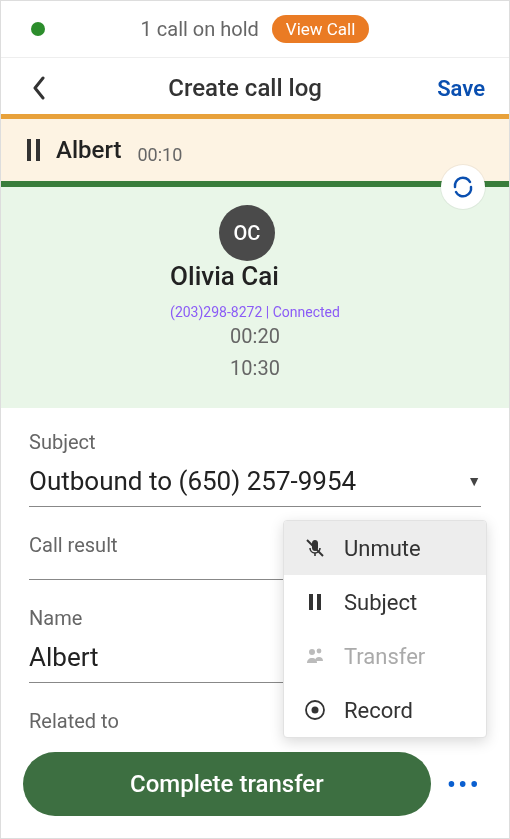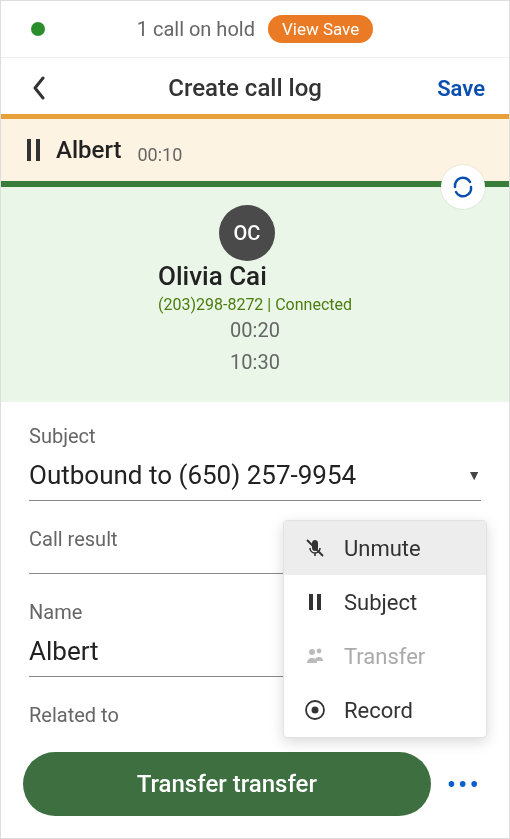--- a/index.html
+++ b/index.html
@@ -24,21 +24,21 @@
   .hold-row .hold-name { font-size: 24px; color: #222; font-weight: 500; }
   .hold-row .hold-time { font-size: 18px; color: #666; margin-top: 9px; }
 
   .green-bar { height: 6px; background: #397d3b; }
 
   .current-row { background: #e9f6e8; display:flex; align-items:center; padding: 18px 24px 24px 24px; position: relative; flex-direction: column; }
   .sync-badge { position:absolute; top:-22px; right:24px; background:#fff; width:44px; height:44px; border-radius:50%; display:flex; align-items:center; justify-content:center; box-shadow:0 0 0 1px rgba(0,0,0,0.05); }
   .avatar { width:56px; height:56px; border-radius:50%; background:#4a4a4a; color:#fff; display:flex; align-items:center; justify-content:center; font-size:20px; font-weight:500; margin-right:16px; flex-shrink:0; }
   .caller-info { flex:1; }
   .caller-name { font-size:26px; color:#222; font-weight:500; }
-  .caller-sub { font-size:16px; color:#4d7c0f; margin-top:4px; }
+  .caller-sub { font-size:14px; color:#8b5cf6; margin-top:13px; }
   .timers { text-align:right; color:#666; font-size:20px; line-height:1.6; }
 
   .form { padding: 22px 28px 0 28px; flex:1; overflow:hidden; }
   .field { margin-bottom: 26px; }
   .field-label { font-size:20px; color:#666; margin-bottom:6px; display:block; }
   .field-line { display:flex; align-items:center; justify-content:space-between; border-bottom:1px solid #888; padding:6px 0 10px 0; }
   .field-value { font-size:26px; color:#222; }
   .field-value.muted { color:#000000; }
   .caret { color:#444; font-size:14px; }
 
@@ -55,21 +55,21 @@
   svg { display:block; }
 </style>
 </head>
 <body>
 
 <div class="app">
 
   <div class="banner">
     <span class="dot"></span>
     <span class="banner-text">1 call on hold</span>
-    <button class="view-call">View Save</button>
+    <button class="view-call">View Call</button>
   </div>
 
   <div class="header">
     <div class="back">
       <svg width="14" height="24" viewBox="0 0 14 24">
           <path d="M11 2 L3 12 L11 22" stroke="#333" stroke-width="3" fill="none" stroke-linecap="round" stroke-linejoin="round"></path>
         </svg>
     </div>
     <div class="title">Create call log</div>
     <div class="save">Save</div>
@@ -137,21 +137,21 @@
     <div class="field">
       <span class="field-label">Related to</span>
       <div>
         <span class="field-value muted">2 matches</span>
       </div>
     </div>
 
   </div>
 
   <div class="footer">
-    <button class="complete-btn">Transfer transfer</button>
+    <button class="complete-btn">Complete transfer</button>
     <div class="more-dots">•••</div>
   </div>
 
   <div class="popup">
     <div class="popup-item highlight">
       <span class="picon">
         <svg width="22" height="22" viewBox="0 0 22 22">
             <path d="M11 3c1.6 0 3 1.3 3 3v5c0 1.7-1.4 3-3 3s-3-1.3-3-3V6c0-1.7 1.4-3 3-3z" fill="#333"></path>
             <path d="M6 11c0 2.8 2.2 5 5 5s5-2.2 5-5" stroke="#333" stroke-width="1.6" fill="none"></path>
             <line x1="11" y1="16" x2="11" y2="19" stroke="#333" stroke-width="1.6"></line>

